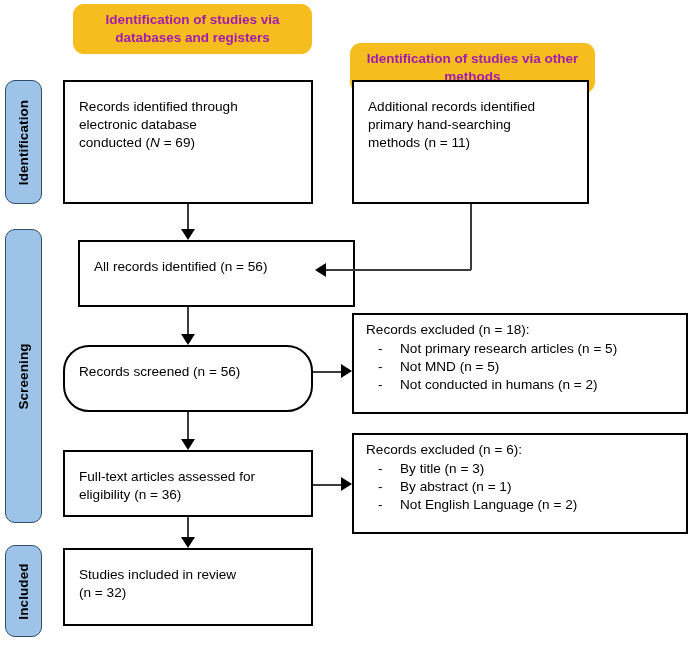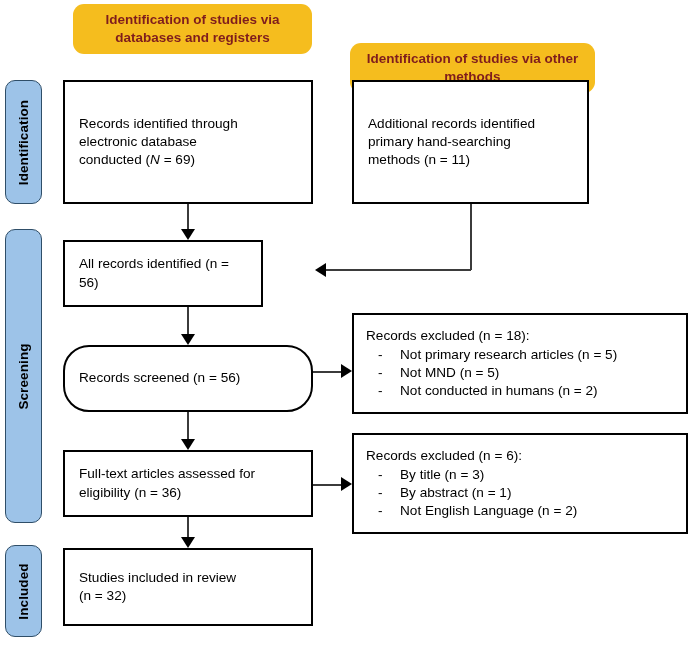--- a/index.html
+++ b/index.html
@@ -24,21 +24,21 @@
     position: absolute;
     background: #F5BD1E;
     border-radius: 11px;
     display: flex;
     align-items: center;
     justify-content: center;
     text-align: center;
     font-weight: bold;
     font-size: 13.5px;
     line-height: 1.35;
-    color: #7f1d1d;
+    color: #a21caf;
     box-sizing: border-box;
     padding: 4px 8px;
   }
 
   
   .side-label {
     position: absolute;
     background: #9DC3E8;
     border: 1.4px solid #2F4E68;
     border-radius: 10px;
@@ -57,21 +57,20 @@
     letter-spacing: 0.1px;
   }
 
   
   .box {
     position: absolute;
     background: #ffffff;
     border: 2.2px solid #000000;
     box-sizing: border-box;
     display: flex;
-    align-items: center;
     padding: 16px 14px;
   }
   .box-text {
     font-size: 13.6px;
     line-height: 1.33;
     color: #000000;
   }
   .box-text em {
     font-style: italic;
   }
@@ -172,21 +171,21 @@
   </div>
 
   <div class="box" style="left:352px; top:80px; width:237px; height:124px;">
     <div class="box-text">
       <div>Additional records identified</div>
       <div>primary hand-searching</div>
       <div>methods (n = 11)</div>
     </div>
   </div>
 
-  <div class="box" style="left:63px; top:240px; width:200px; height:67px;">
+  <div class="box" style="left:78px; top:240px; width:277px; height:67px;">
     <div class="box-text">
       <div>All records identified (n = 56)</div>
     </div>
   </div>
 
   <div class="box" style="left:63px; top:345px; width:250px; height:67px;border-radius:26px;">
     <div class="box-text">
       <div>Records screened (n = 56)</div>
     </div>
   </div>

